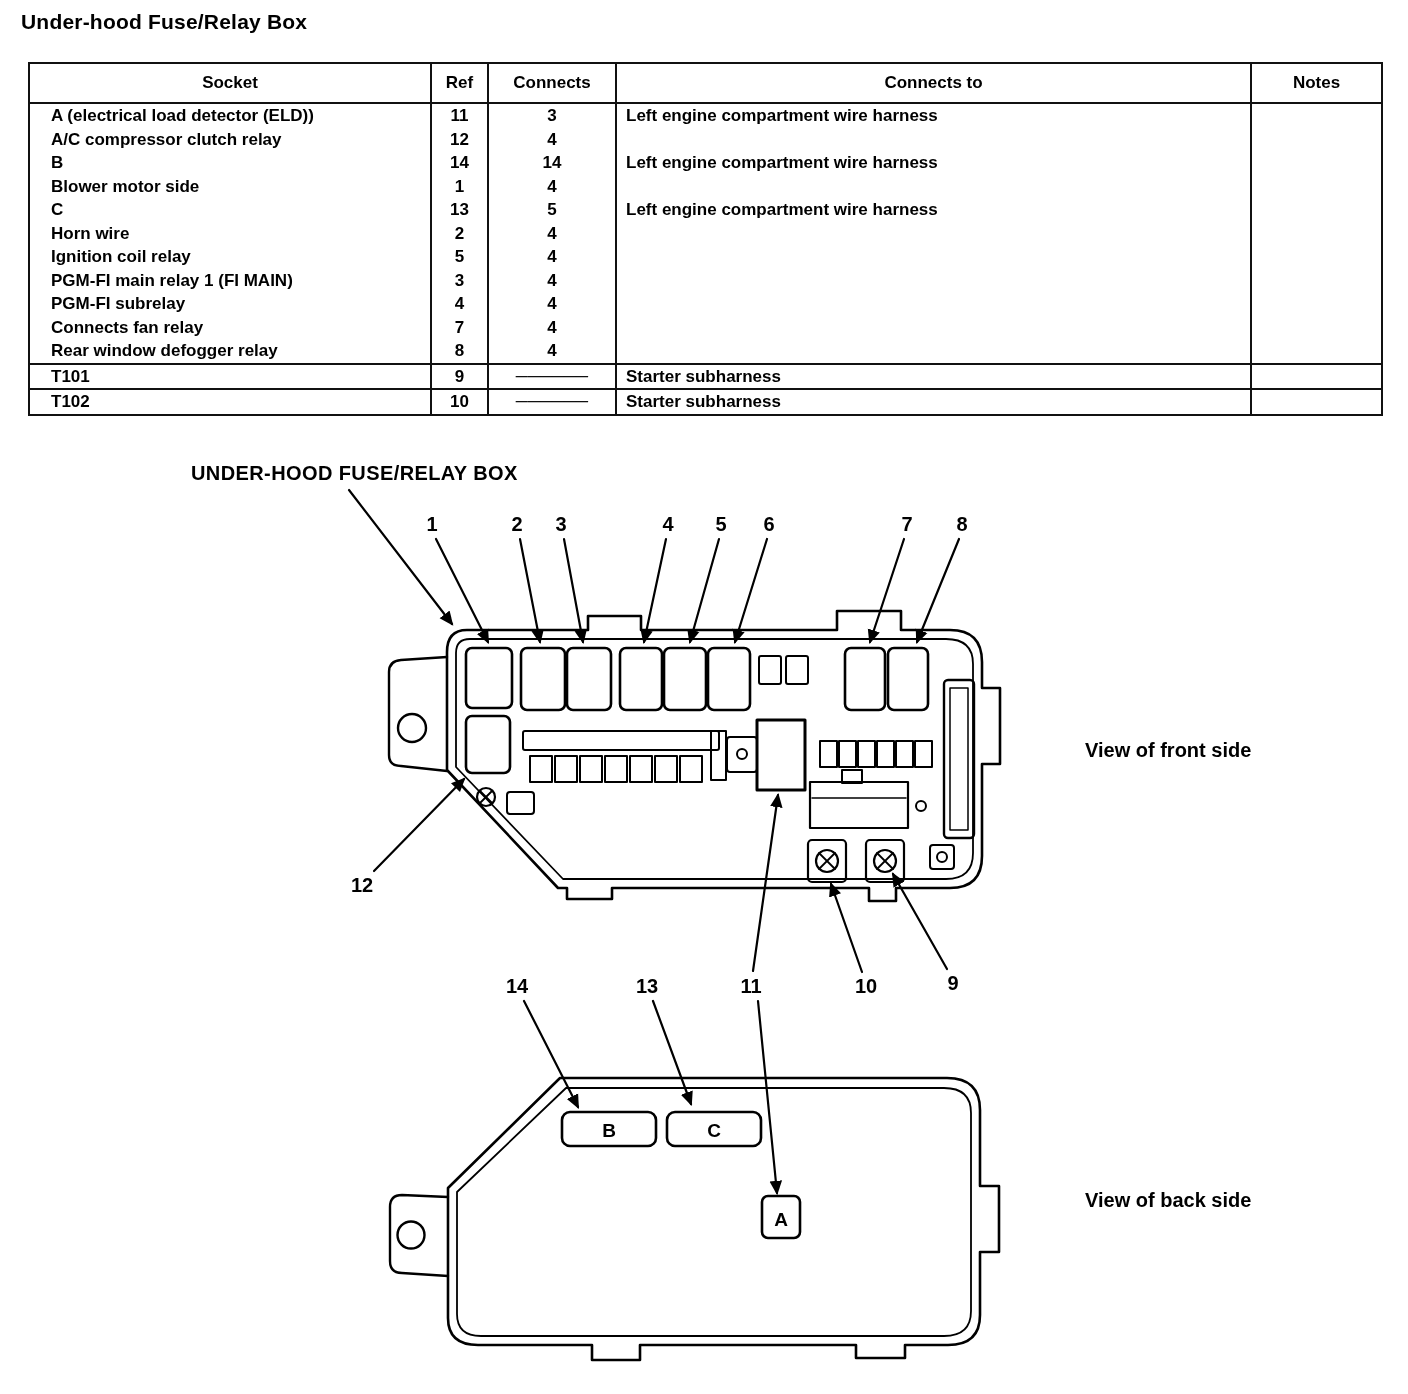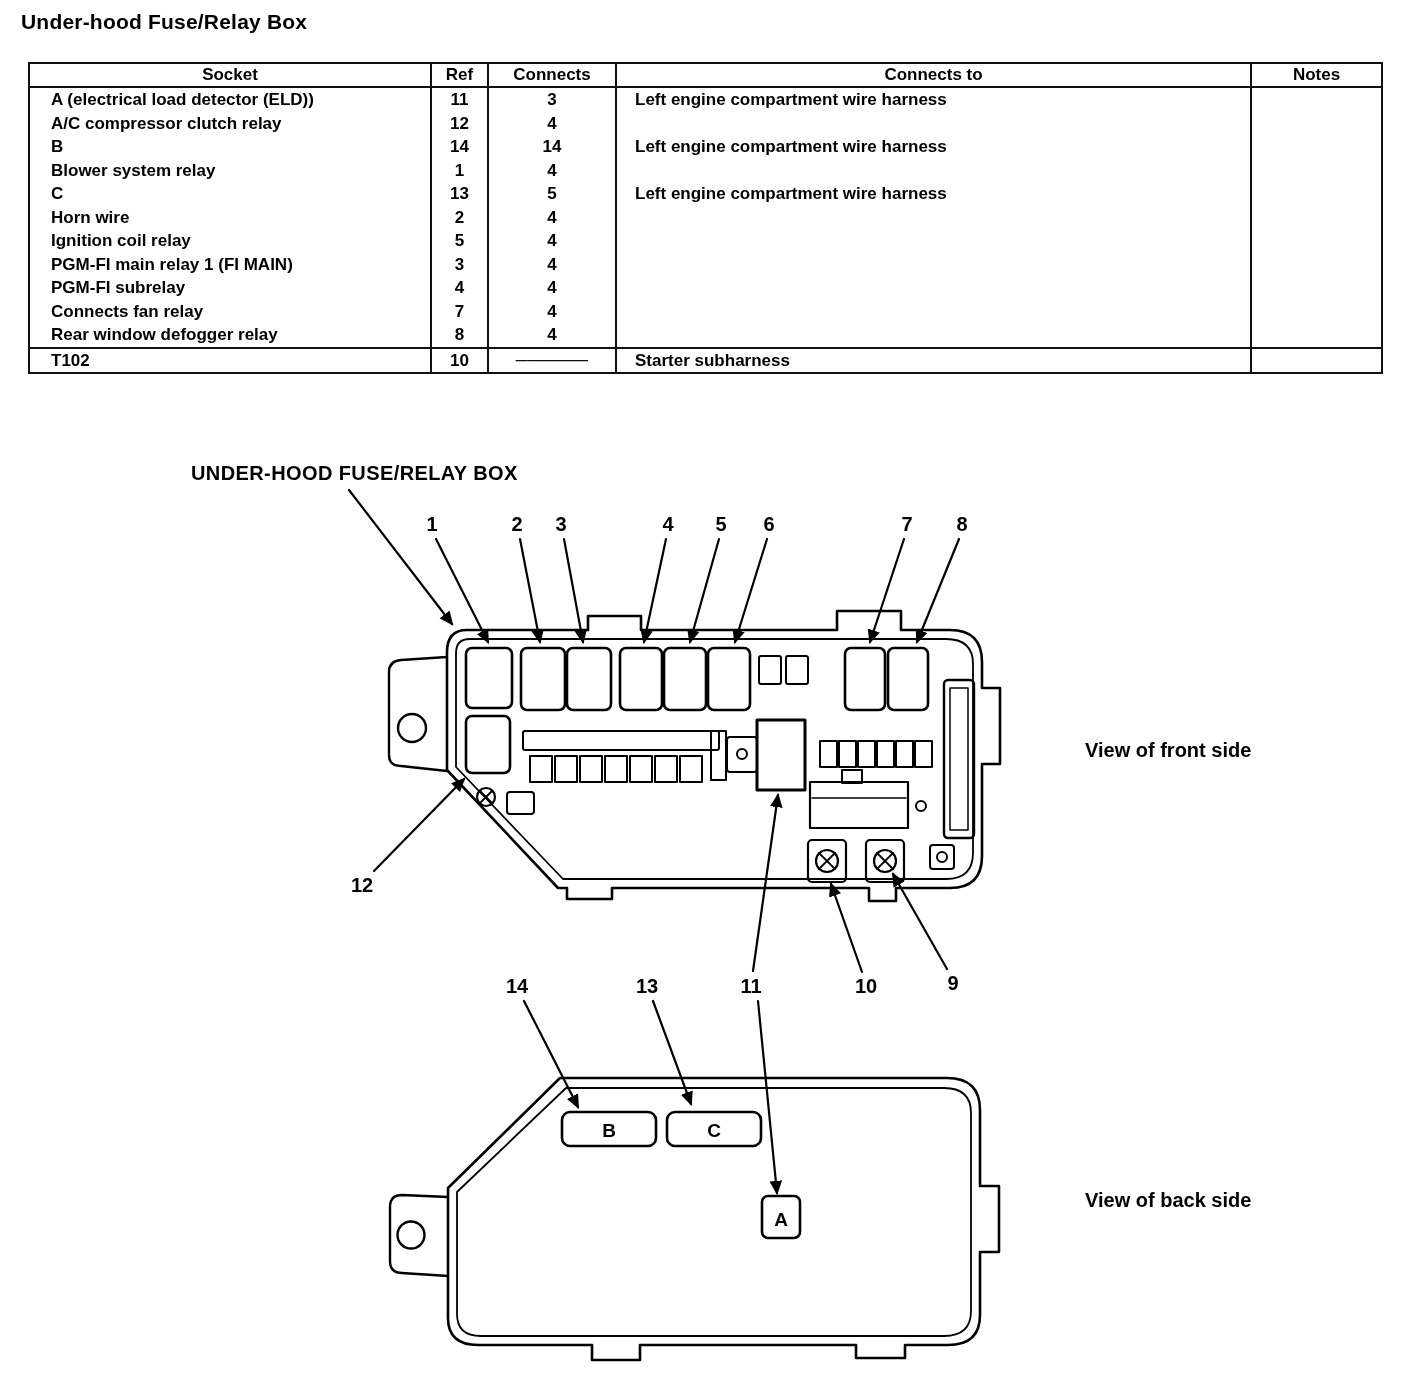--- a/index.html
+++ b/index.html
@@ -15,29 +15,29 @@
   }
   .fuse-table {
     position: absolute; left: 28px; top: 62px; width: 1353px;
     border-collapse: collapse; table-layout: fixed;
     font-size: 17px; font-weight: 700;
     border: 2px solid #111;
   }
   .fuse-table th {
     border-left: 2px solid #111; border-right: 2px solid #111;
     border-bottom: 2px solid #111;
-    height: 24px; padding: 0; font-size: 17px; text-align: center;
+    height: 40px; padding: 0; font-size: 17px; text-align: center;
   }
   .fuse-table td {
     border-left: 2px solid #111; border-right: 2px solid #111;
     padding: 0; line-height: 23.5px; vertical-align: top;
     overflow: hidden; white-space: normal;
   }
   .fuse-table td.c-socket { padding-left: 21px; padding-right: 4px; }
-  .fuse-table td.c-connects { padding-left: 18px; margin-top: 28px; }
+  .fuse-table td.c-connects { padding-left: 9px; margin-top: 28px; }
   .fuse-table td.c-ref, .fuse-table td.c-terminal { text-align: center; }
   .fuse-table tr.sep td { border-top: 2px solid #111; height: 24px; }
 
   .diagram-svg { position: absolute; left: 0; top: 450px; }
   .diagram-svg text { fill: #000; stroke: none; }
   .callout   { font: 700 20px "Liberation Sans", sans-serif; }
   .boxlabel  { font: 700 20px "Liberation Sans", sans-serif; letter-spacing: 0.4px; }
   .caption   { font: 700 20px "Liberation Sans", sans-serif; }
   .sock-letter { font: 700 19px "Liberation Sans", sans-serif; }
 </style>
@@ -79,21 +79,21 @@
         <td class="c-notes"></td>
       </tr>
       <tr>
         <td class="c-socket">B</td>
         <td class="c-ref">14</td>
         <td class="c-terminal">14</td>
         <td class="c-connects">Left engine compartment wire harness</td>
         <td class="c-notes"></td>
       </tr>
       <tr>
-        <td class="c-socket">Blower system relay</td>
+        <td class="c-socket">Blower motor side</td>
         <td class="c-ref">1</td>
         <td class="c-terminal">4</td>
         <td class="c-connects"></td>
         <td class="c-notes"></td>
       </tr>
       <tr>
         <td class="c-socket">C</td>
         <td class="c-ref">13</td>
         <td class="c-terminal">5</td>
         <td class="c-connects">Left engine compartment wire harness</td>
@@ -132,20 +132,27 @@
         <td class="c-ref">7</td>
         <td class="c-terminal">4</td>
         <td class="c-connects"></td>
         <td class="c-notes"></td>
       </tr>
       <tr>
         <td class="c-socket">Rear window defogger relay</td>
         <td class="c-ref">8</td>
         <td class="c-terminal">4</td>
         <td class="c-connects"></td>
+        <td class="c-notes"></td>
+      </tr>
+      <tr class="sep">
+        <td class="c-socket">T101</td>
+        <td class="c-ref">9</td>
+        <td class="c-terminal">──────</td>
+        <td class="c-connects">Starter subharness</td>
         <td class="c-notes"></td>
       </tr>
       <tr class="sep">
         <td class="c-socket">T102</td>
         <td class="c-ref">10</td>
         <td class="c-terminal">──────</td>
         <td class="c-connects">Starter subharness</td>
         <td class="c-notes"></td>
       </tr>
     </tbody>

